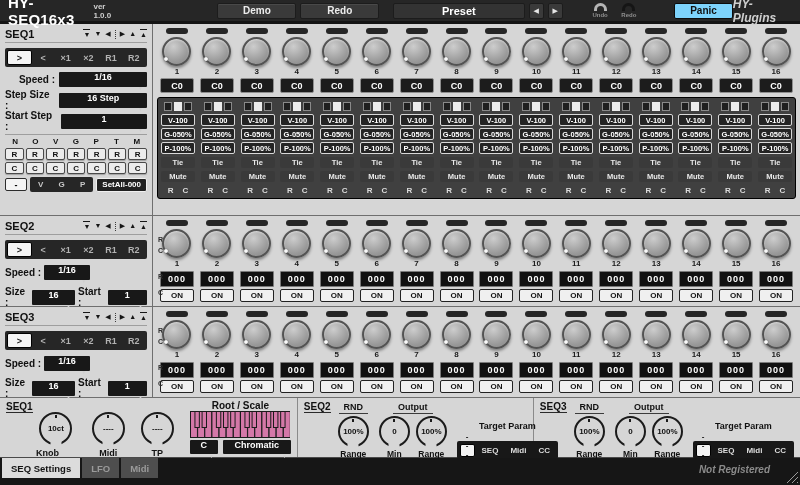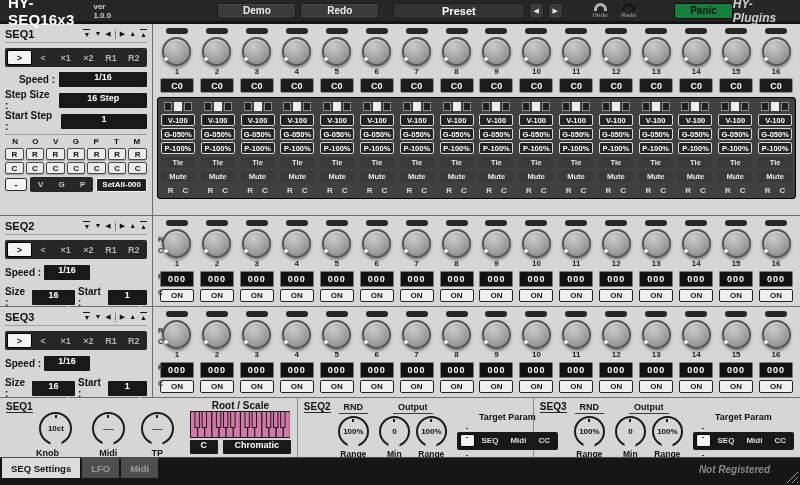--- a/index.html
+++ b/index.html
@@ -11,21 +11,21 @@
   .tb-title { color:#fff; font-size:15px; font-weight:700; letter-spacing:.2px; }
   .tb-ver { color:#cfcfcf; font-size:8px; font-weight:700; margin-left:5px; }
   .tb-btn { width:90px; height:16px; background:#3a3a3a; border:1px solid #1c1c1c; border-radius:2px; color:#ececec; font-size:10px; font-weight:700; display:flex; align-items:center; justify-content:center; margin-left:4px; box-shadow: inset 0 1px 0 rgba(255,255,255,.08); }
   .tb-preset { width:150px; height:16px; background:#333; border:1px solid #1c1c1c; border-radius:2px; color:#fff; font-size:11px; font-weight:700; display:flex; align-items:center; justify-content:center; margin-left:14px; }
   .tb-arrow { width:17px; height:16px; background:#3a3a3a; border:1px solid #1c1c1c; border-radius:2px; color:#e6e6e6; font-size:7px; display:flex; align-items:center; justify-content:center; margin-left:4px; }
   .ur { display:flex; flex-direction:column; align-items:center; width:26px; margin-left:26px; }
   .ur + .ur { margin-left:6px; }
   .arcico { width:13px; height:8px; border:3px solid #b5b5b5; border-bottom:none; border-radius:13px 13px 0 0; }
   .ur.redo .arcico { border-color:#151515; }
   .urlabel { font-size:6px; color:#8f8f8f; font-weight:700; margin-top:1px; }
-  .panic { height:16px; background:#15803d; border:1px solid #0c0c0c; border-radius:2px; color:#111; font-size:10px; font-weight:700; display:flex; align-items:center; padding:0 15px; margin-left:34px; }
+  .panic { height:16px; background:#7dd3fc; border:1px solid #0c0c0c; border-radius:2px; color:#111; font-size:10px; font-weight:700; display:flex; align-items:center; padding:0 15px; margin-left:34px; }
   .brand { margin-left:auto; margin-right:4px; color:#cfcfcf; font-size:12px; font-weight:700; font-style:italic; }
 
   
   .seqrow { display:flex; background:#d6d6d6; border-bottom:1px solid #6f6f6f; }
   .row1 { height:192px; } .row2 { height:91px; } .row3 { height:91px; }
   .seq-left { width:153px; border-right:1px solid #6f6f6f; padding:2px 5px; }
   .seq-main { flex:1; padding:2px 4px; position:relative; }
 
   .seq-header { height:17px; display:flex; align-items:center; border-bottom:1px solid #9e9e9e; }
   .seq-title { font-size:11px; font-weight:700; color:#111; }
@@ -89,21 +89,21 @@
   .aknob { display:flex; flex-direction:column; align-items:center; }
   .arc { width:33px; height:33px; border-radius:50%; border:2.5px solid #1b1b1b; position:relative; display:flex; align-items:center; justify-content:center; font-size:8px; font-weight:700; color:#111; background:transparent; }
   .arc::after { content:""; position:absolute; bottom:-4px; left:50%; transform:translateX(-50%); width:11px; height:6px; background:#d6d6d6; }
   .ttick { position:absolute; top:1px; left:50%; transform:translateX(-50%); width:2px; height:3px; background:#1b1b1b; }
   .alabel { font-size:9px; font-weight:700; color:#111; margin-top:3px; }
   .rootscale { display:flex; flex-direction:column; align-items:center; margin-top:-12px; }
   .rslabel { font-size:10px; font-weight:700; color:#111; margin-bottom:0; }
   .kbwrap { line-height:0; }
   .rsdrops { display:flex; gap:5px; margin-top:2px; }
   .dd.h14 { height:14px; }
-  .bsrow { display:flex; align-items:center; gap:10px; margin:2px 0 0 34px; }
+  .bsrow { display:flex; align-items:flex-end; gap:10px; margin:2px 0 0 34px; }
   .grp { display:flex; flex-direction:column; align-items:center; }
   .grplabel { font-size:9px; font-weight:700; color:#111; border-bottom:1px solid #3c3c3c; padding:0 5px 1px; margin-bottom:2px; }
   .grplabel.nold { border-bottom:none; }
   .arc.sm { width:31px; height:31px; }
   .alabel.sm { font-size:8.5px; margin-top:2px; }
   .outknobs { display:flex; gap:6px; }
   .tgt { background:#181818; border-radius:2px; display:flex; align-items:center; gap:2px; padding:2px 3px; margin-top:7px; height:18px; }
   .tgt .topt { color:#dedede; font-size:8px; font-weight:700; padding:0 5px; height:13px; display:flex; align-items:center; }
   .tgt .topt:first-child { background:#f2f2f2; color:#111; border:1px solid #000; border-radius:2px; }
 

